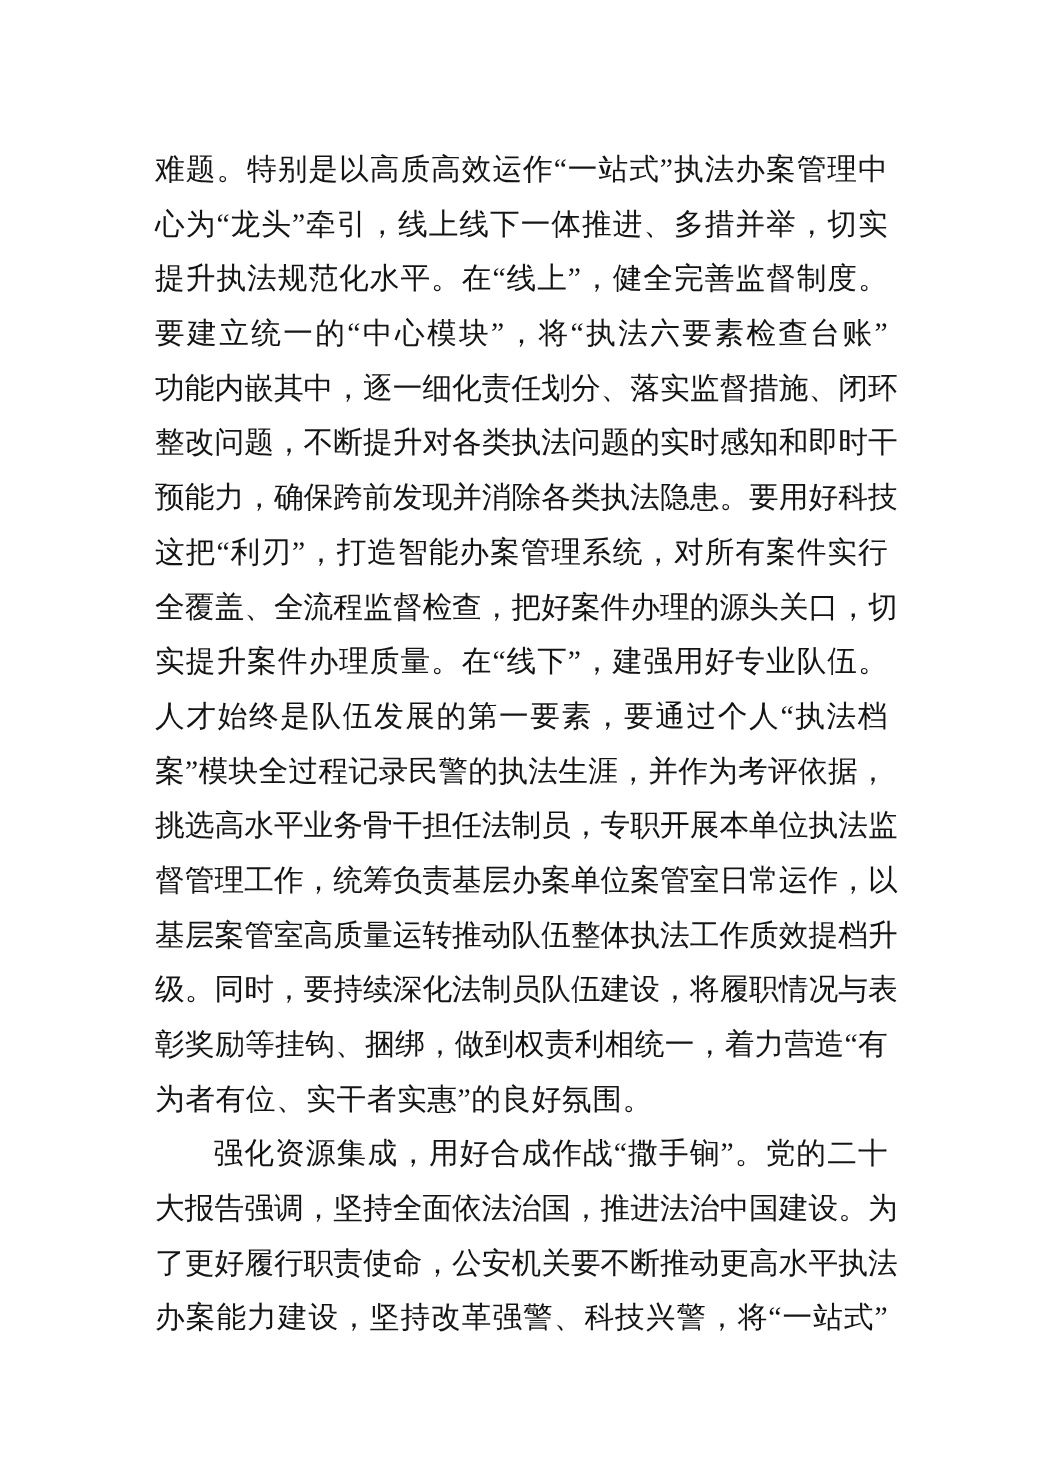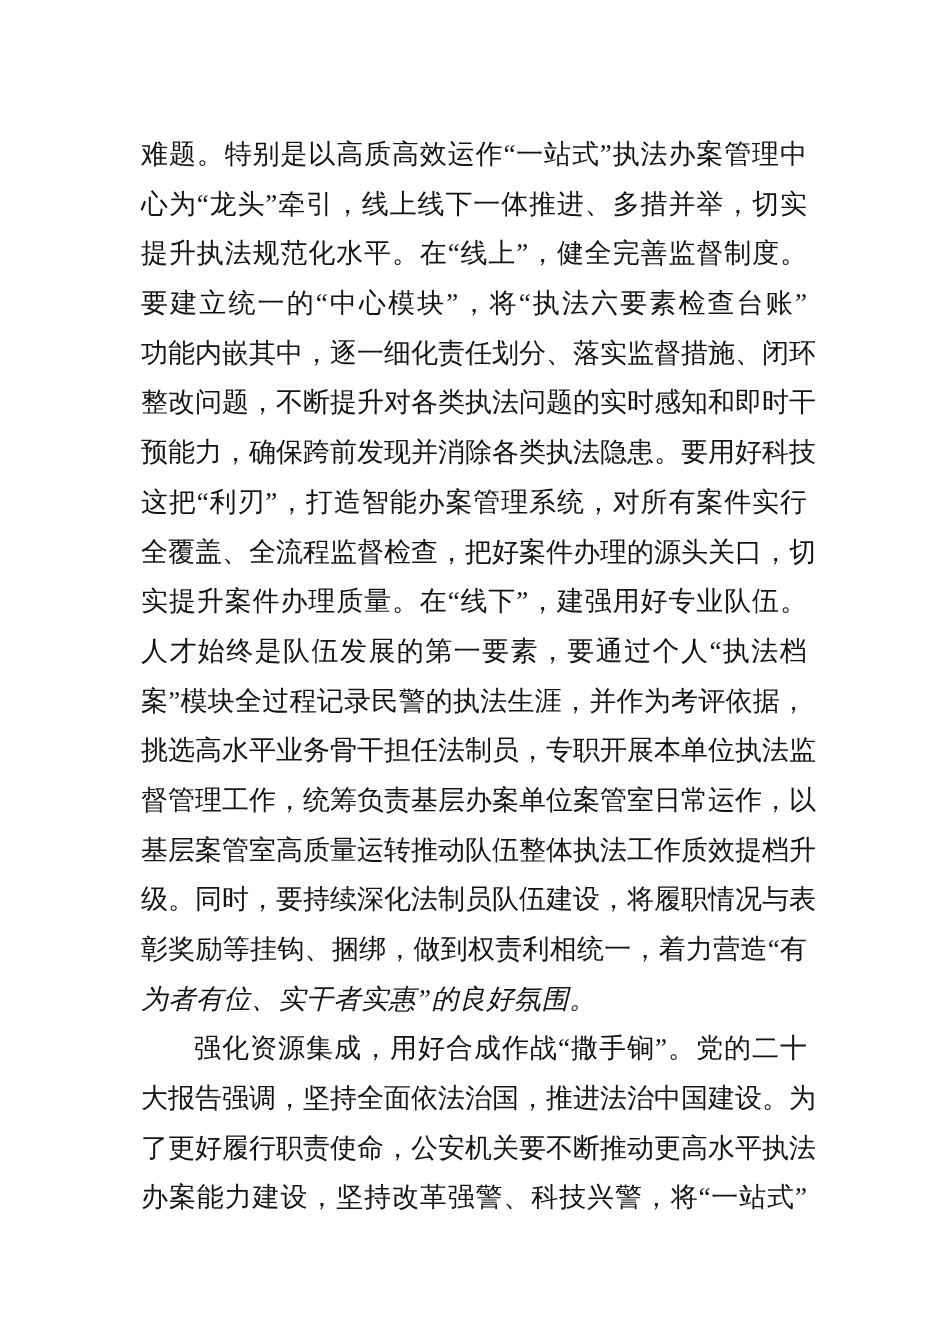--- a/index.html
+++ b/index.html
@@ -38,21 +38,20 @@
     justify-content: space-between;
     align-items: flex-start;
   }
   .text-line.justified span {
     display: inline-block;
     line-height: 1.05;
   }
   .text-line.flush-left {
     display: block;
     letter-spacing: 0.5px;
-    font-style: italic;
   }
   .text-line.indented {
     box-sizing: border-box;
     padding-left: 53px;
   }
 </style>
 </head>
 <body>
 
 <div class="page">

